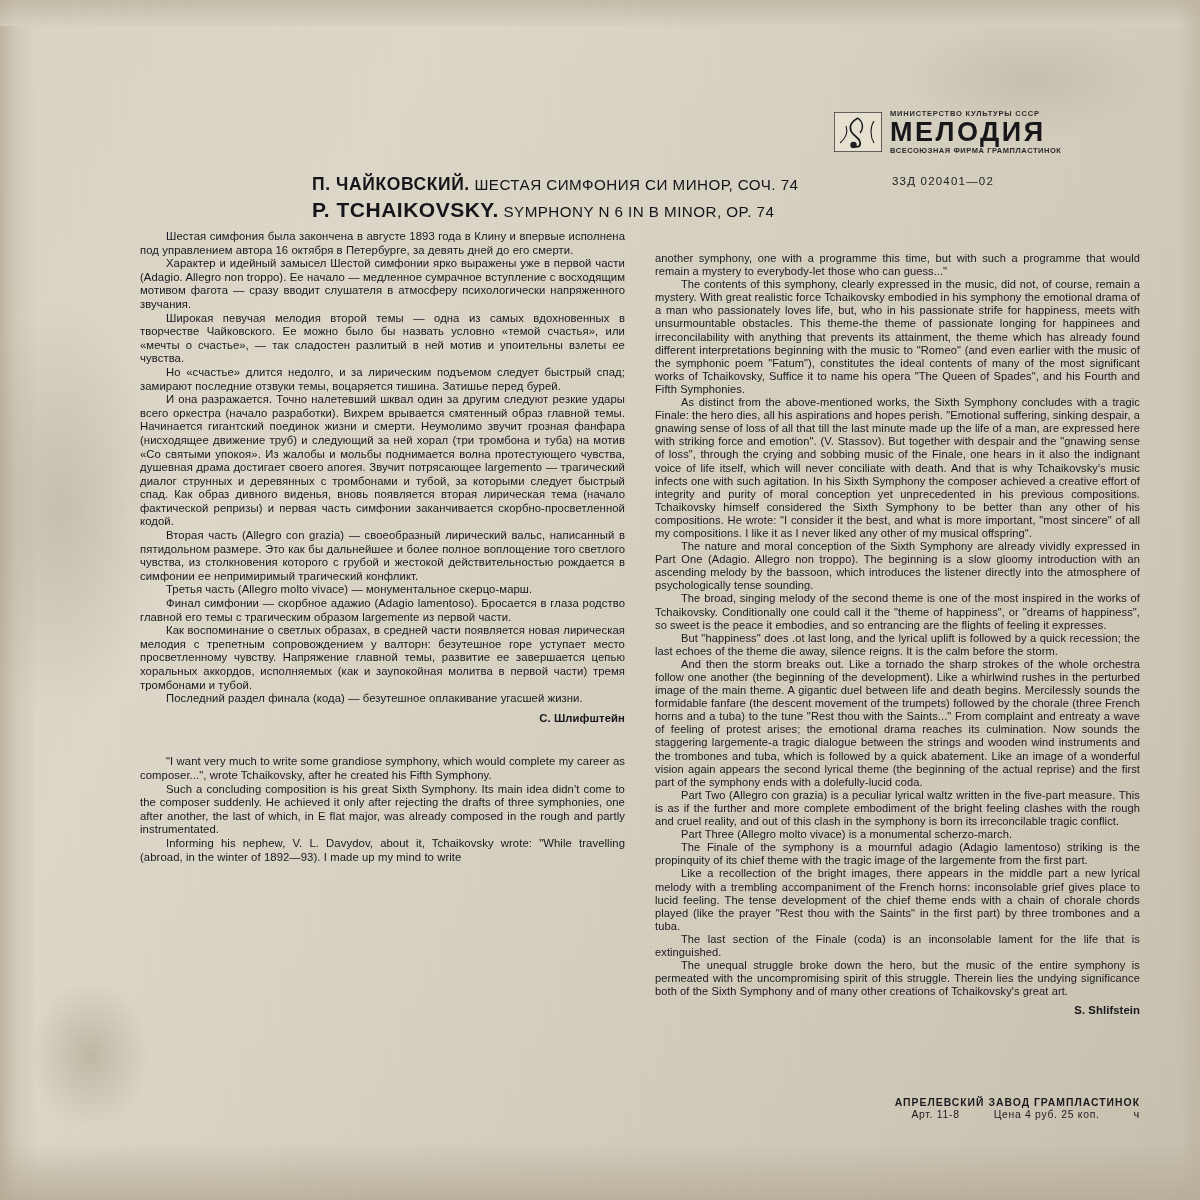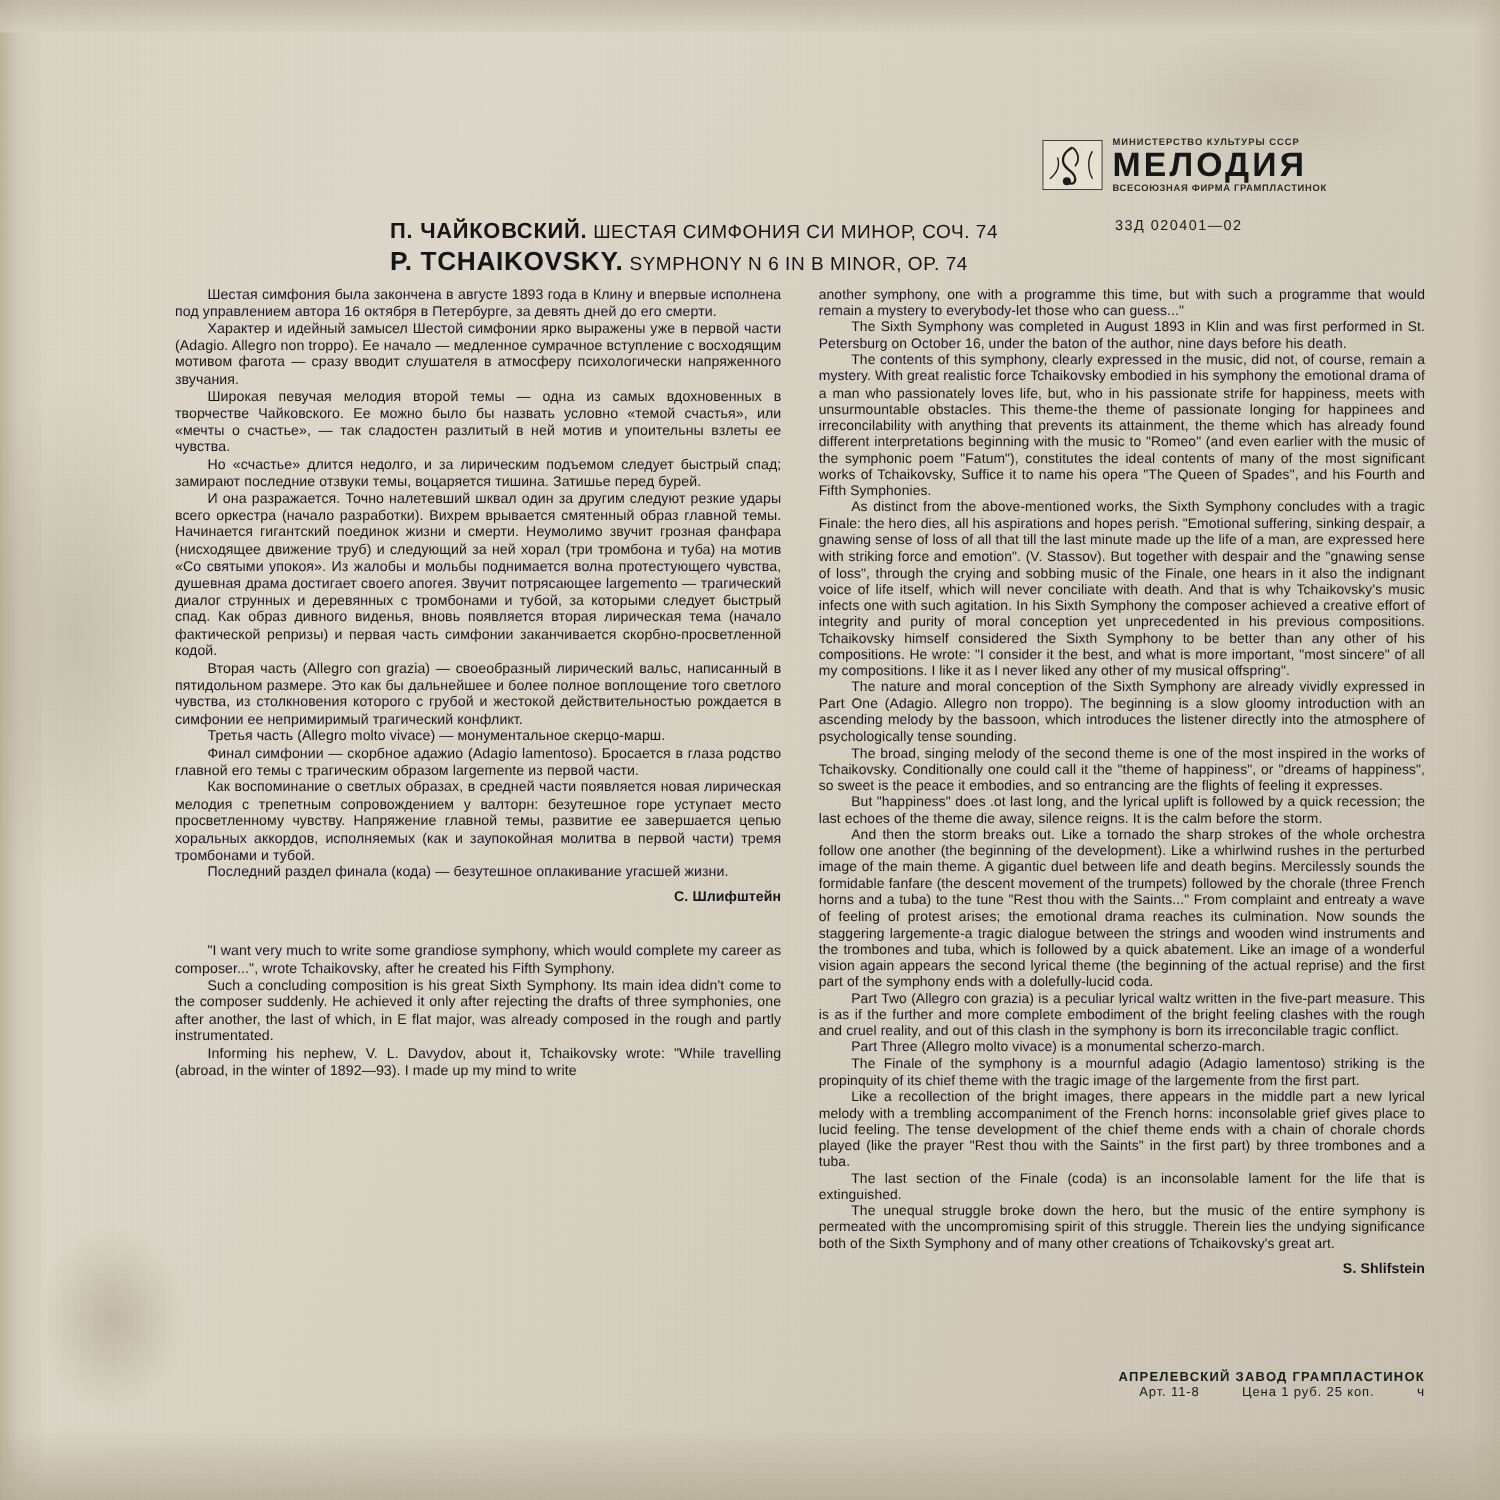--- a/index.html
+++ b/index.html
@@ -152,21 +152,21 @@
     color: #18181c;
     text-align: justify;
     letter-spacing: .08px;
   }
   .col p {
     margin: 0 0 0 0;
     text-indent: 26px;
   }
   .col p.noind { text-indent: 0; }
   .col.ru { font-size: 11.3px; line-height: 13.6px; }
-  .col.en { font-size: 11.1px; line-height: 13.1px; }
+  .col.en { font-size: 11.1px; line-height: 13.1px; margin-top: 22px; }
   .sig {
     text-align: right;
     font-weight: bold;
     margin-top: 6px;
     font-size: 11.3px;
   }
   .quote-block {
     margin-top: 30px;
   }
   #footer {
@@ -249,21 +249,20 @@
         <div class="sig">С. Шлифштейн</div>
         <div class="quote-block">
           <p>"I want very much to write some grandiose symphony, which would complete my career as composer...", wrote Tchaikovsky, after he created his Fifth Symphony.</p>
           <p>Such a concluding composition is his great Sixth Symphony. Its main idea didn't come to the composer suddenly. He achieved it only after rejecting the drafts of three symphonies, one after another, the last of which, in E flat major, was already composed in the rough and partly instrumentated.</p>
           <p>Informing his nephew, V. L. Davydov, about it, Tchaikovsky wrote: "While travelling (abroad, in the winter of 1892—93). I made up my mind to write</p>
         </div>
       </div>
 
       <div class="col en">
         <p class="noind">another symphony, one with a programme this time, but with such a programme that would remain a mystery to everybody-let those who can guess..."</p>
-        <p>The Sixth Symphony was completed in August 1893 in Klin and was first performed in St. Petersburg on October 16, under the baton of the author, nine days before his death.</p>
         <p>The contents of this symphony, clearly expressed in the music, did not, of course, remain a mystery. With great realistic force Tchaikovsky embodied in his symphony the emotional drama of a man who passionately loves life, but, who in his passionate strife for happiness, meets with unsurmountable obstacles. This theme-the theme of passionate longing for happinees and irreconcilability with anything that prevents its attainment, the theme which has already found different interpretations beginning with the music to "Romeo" (and even earlier with the music of the symphonic poem "Fatum"), constitutes the ideal contents of many of the most significant works of Tchaikovsky, Suffice it to name his opera "The Queen of Spades", and his Fourth and Fifth Symphonies.</p>
         <p>As distinct from the above-mentioned works, the Sixth Symphony concludes with a tragic Finale: the hero dies, all his aspirations and hopes perish. "Emotional suffering, sinking despair, a gnawing sense of loss of all that till the last minute made up the life of a man, are expressed here with striking force and emotion". (V. Stassov). But together with despair and the "gnawing sense of loss", through the crying and sobbing music of the Finale, one hears in it also the indignant voice of life itself, which will never conciliate with death. And that is why Tchaikovsky's music infects one with such agitation. In his Sixth Symphony the composer achieved a creative effort of integrity and purity of moral conception yet unprecedented in his previous compositions. Tchaikovsky himself considered the Sixth Symphony to be better than any other of his compositions. He wrote: "I consider it the best, and what is more important, "most sincere" of all my compositions. I like it as I never liked any other of my musical offspring".</p>
         <p>The nature and moral conception of the Sixth Symphony are already vividly expressed in Part One (Adagio. Allegro non troppo). The beginning is a slow gloomy introduction with an ascending melody by the bassoon, which introduces the listener directly into the atmosphere of psychologically tense sounding.</p>
         <p>The broad, singing melody of the second theme is one of the most inspired in the works of Tchaikovsky. Conditionally one could call it the "theme of happiness", or "dreams of happiness", so sweet is the peace it embodies, and so entrancing are the flights of feeling it expresses.</p>
         <p>But "happiness" does  .ot last long, and the lyrical uplift is followed by a quick recession; the last echoes of the theme die away, silence reigns. It is the calm before the storm.</p>
         <p>And then the storm breaks out. Like a tornado the sharp strokes of the whole orchestra follow one another (the beginning of the development). Like a whirlwind rushes in the perturbed image of the main theme. A gigantic duel between life and death begins. Mercilessly sounds the formidable fanfare (the descent movement of the trumpets) followed by the chorale (three French horns and a tuba) to the tune "Rest thou with the Saints..." From complaint and entreaty a wave of feeling of protest arises; the emotional drama reaches its culmination. Now sounds the staggering largemente-a tragic dialogue between the strings and wooden wind instruments and the trombones and tuba, which is followed by a quick abatement. Like an image of a wonderful vision again appears the second lyrical theme (the beginning of the actual reprise) and the first part of the symphony ends with a dolefully-lucid coda.</p>
         <p>Part Two (Allegro con grazia) is a peculiar lyrical waltz written in the five-part measure. This is as if the further and more complete embodiment of the bright feeling clashes with the rough and cruel reality, and out of this clash in the symphony is born its irreconcilable tragic conflict.</p>
         <p>Part Three (Allegro molto vivace) is a monumental scherzo-march.</p>
         <p>The Finale of the symphony is a mournful adagio (Adagio lamentoso) striking is the propinquity of its chief theme with the tragic image of the largemente from the first part.</p>
         <p>Like a recollection of the bright images, there appears in the middle part a new lyrical melody with a trembling accompaniment of the French horns: inconsolable grief gives place to lucid feeling. The tense development of the chief theme ends with a chain of chorale chords played (like the prayer "Rest thou with the Saints" in the first part) by three trombones and a tuba.</p>
@@ -271,20 +270,20 @@
         <p>The unequal struggle broke down the hero, but the music of the entire symphony is permeated with the uncompromising spirit of this struggle. Therein lies the undying significance both of the Sixth Symphony and of many other creations of Tchaikovsky's great art.</p>
         <div class="sig">S. Shlifstein</div>
       </div>
 
     </div>
 
     <div id="footer">
       <div class="left">АПРЕЛЕВСКИЙ ЗАВОД ГРАМПЛАСТИНОК</div>
       <div class="right">
         <span>Арт. 11-8</span>
-        <span>Цена 1 руб. 25 коп.</span>
+        <span>Цена 4 руб. 25 коп.</span>
         <span class="tiny">ч</span>
       </div>
     </div>
 
   </div>
   <div id="grain"></div>
 </div>
 
 </body></html>

